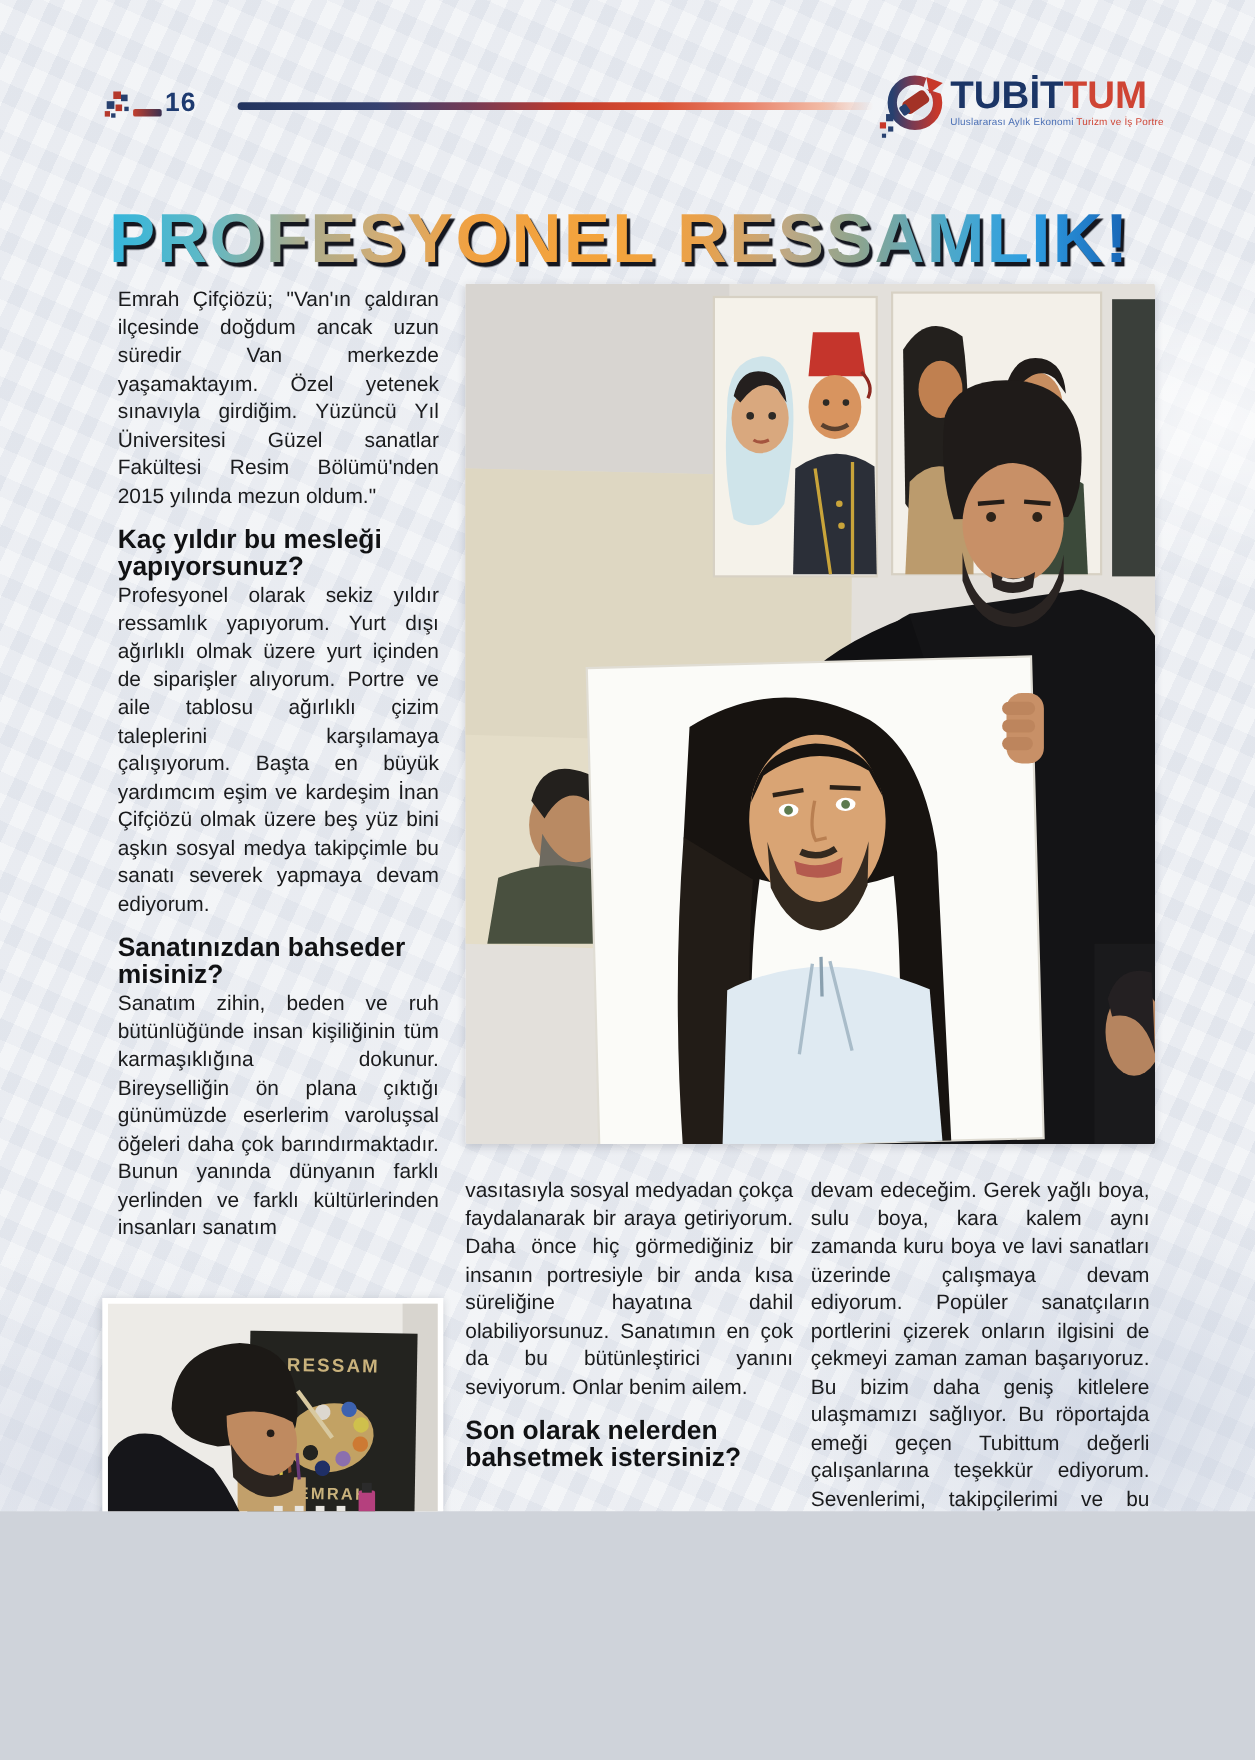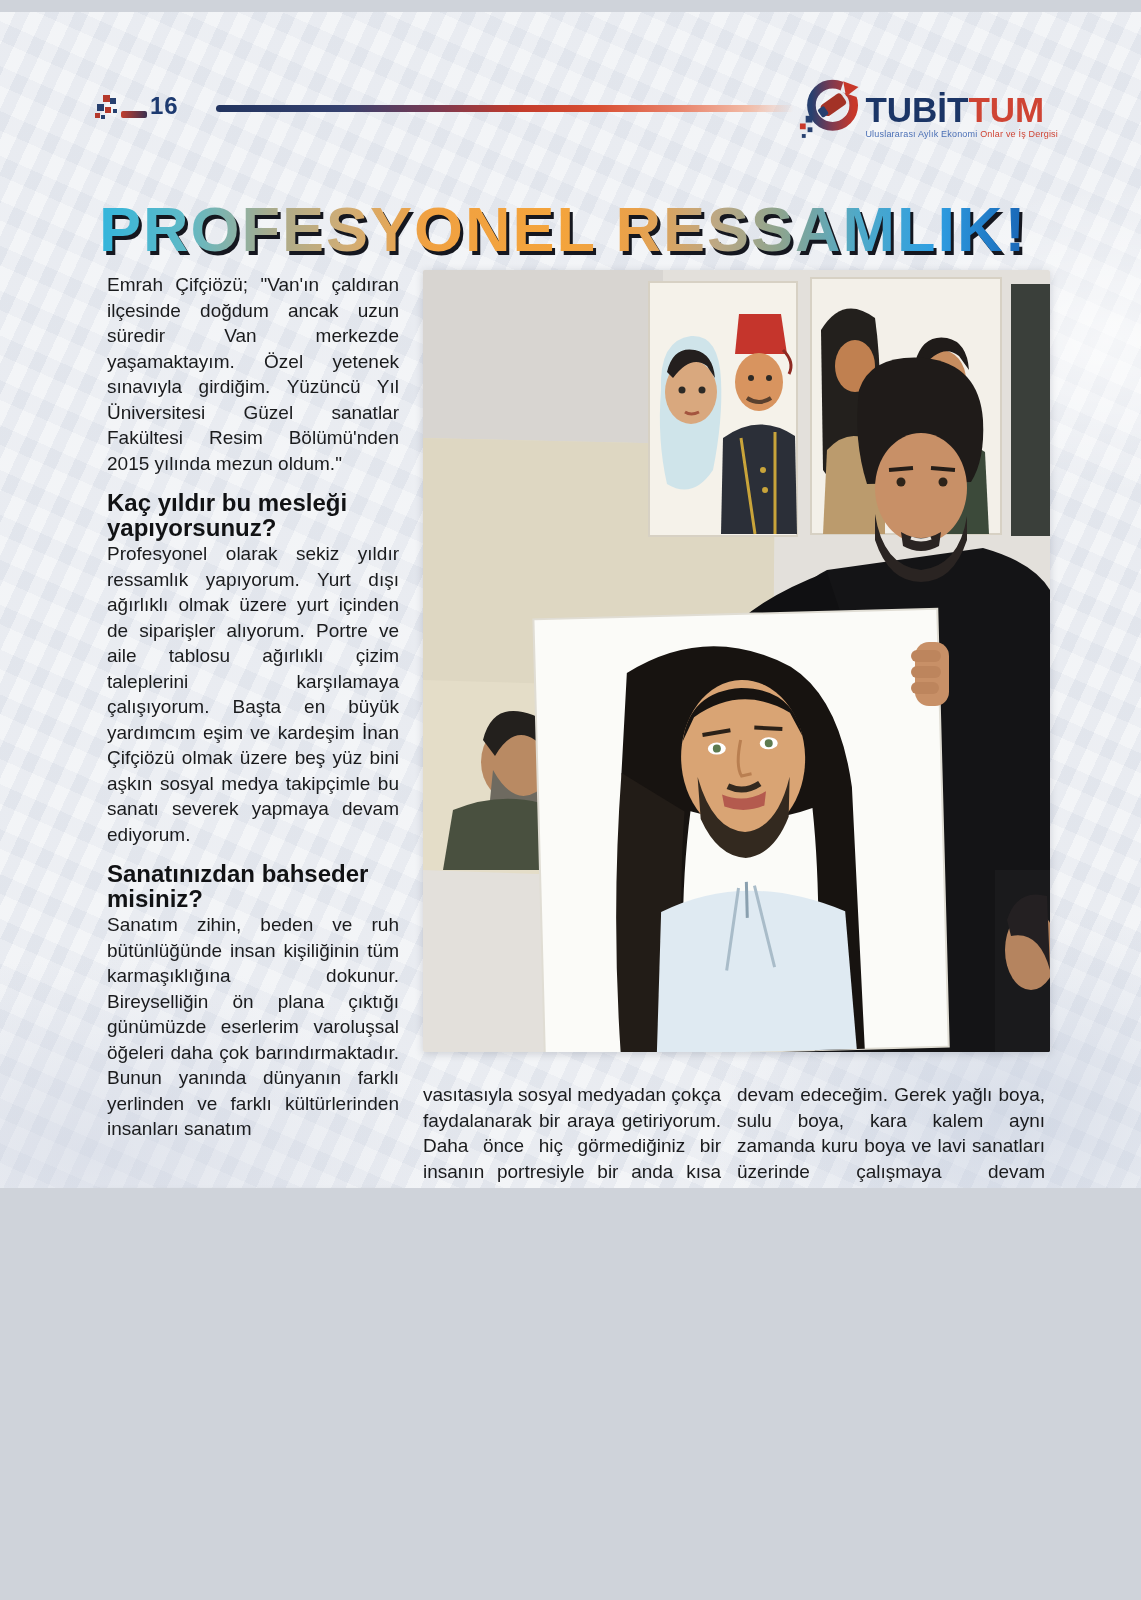--- a/index.html
+++ b/index.html
@@ -1,34 +1,34 @@
 <!DOCTYPE html>
 <html><head>
 <meta charset="utf-8">
 <style>
   html,body{margin:0;padding:0;}
   body{font-family:"Liberation Sans",sans-serif;background:#cfd3da;}
   .page{
-    position:relative;width:1141px;height:1176px;overflow:hidden;margin:12px auto;
+    position:relative;width:1141px;height:1374px;overflow:hidden;margin:0 auto;
     background-color:#e9ecf1;
     background-image:
       radial-gradient(ellipse 420px 300px at 88% 94%, rgba(196,205,222,.55), transparent 70%),
       radial-gradient(ellipse 520px 280px at 8% 97%, rgba(206,212,226,.5), transparent 70%),
       radial-gradient(ellipse 320px 220px at 97% 28%, rgba(255,255,255,.65), transparent 70%),
       repeating-linear-gradient(115deg, rgba(255,255,255,.30) 0 14px, rgba(215,220,230,.22) 14px 27px),
       repeating-linear-gradient(24deg, rgba(255,255,255,.22) 0 23px, rgba(209,214,226,.18) 23px 41px);
   }
   
   .pixel-cluster{position:absolute;left:95px;top:83px;}
   .page-num{position:absolute;left:150px;top:80px;font-size:24px;font-weight:700;color:#1d3a70;letter-spacing:1px;}
   .head-rule{
     position:absolute;left:216px;top:93px;width:578px;height:7px;border-radius:4px;
     background:linear-gradient(90deg,#22345f 0%,#35416f 22%,#7a3a52 38%,#c23a2b 52%,#d94f33 66%,#e8826a 80%,#f2bba6 92%,rgba(242,187,166,0) 100%);
   }
-  .logo{position:absolute;left:798px;top:60px;width:260px;height:78px;display:flex;align-items:center;}
+  .logo{position:absolute;left:798px;top:60px;width:260px;height:78px;display:flex;align-items:flex-start;}
   .logo-text{margin-left:4px;margin-top:10px;}
   .logo-name{font-size:35px;font-weight:800;line-height:34px;letter-spacing:0;}
   .logo-name .p1{color:#1b3566;}
   .logo-name .p2{color:#cf4434;font-weight:600;}
   .logo-tag{font-size:9px;margin-top:2px;letter-spacing:.2px;white-space:nowrap;}
   .logo-tag .t1{color:#4a6fb5;}
   .logo-tag .t2{color:#cf4434;}
   
   .kicker{position:absolute;left:107px;top:144px;font-size:30px;font-weight:800;color:#1460c7;letter-spacing:.5px;}
   .title-main{
@@ -93,21 +93,21 @@
       <rect x="8" y="44" width="7" height="7" fill="#27406f"></rect>
       <rect x="2" y="52" width="6" height="6" fill="#c8382a"></rect>
       <rect x="10" y="56" width="5" height="5" fill="#27406f"></rect>
       <rect x="4" y="63" width="4" height="4" fill="#27406f"></rect>
     </svg>
     <div class="logo-text">
       <div class="logo-name">
         <span class="p1">TUBİT</span><span class="p2">TUM</span>
       </div>
       <div class="logo-tag">
-        <span class="t1">Uluslararası Aylık Ekonomi </span><span class="t2">Onlar ve İş Dergisi</span>
+        <span class="t1">Uluslararası Aylık Ekonomi </span><span class="t2">Turizm ve İş Portre</span>
       </div>
     </div>
   </div>
 
   <div class="title-main">PROFESYONEL RESSAMLIK!</div>
 
   <div class="col col-left">
     <p>Emrah Çifçiözü; "Van'ın çaldıran ilçesinde doğdum ancak uzun süredir Van merkezde yaşamaktayım. Özel yetenek sınavıyla girdiğim. Yüzüncü Yıl Üniversitesi Güzel sanatlar Fakültesi Resim Bölümü'nden 2015 yılında mezun oldum."</p>
     <h3>Kaç yıldır bu mesleği yapıyorsunuz?</h3>
     <p>Profesyonel olarak sekiz yıldır ressamlık yapıyorum. Yurt dışı ağırlıklı olmak üzere yurt içinden de siparişler alıyorum. Portre ve aile tablosu ağırlıklı çizim taleplerini karşılamaya çalışıyorum. Başta en büyük yardımcım eşim ve kardeşim İnan Çifçiözü olmak üzere beş yüz bini aşkın sosyal medya takipçimle bu sanatı severek yapmaya devam ediyorum.</p>

